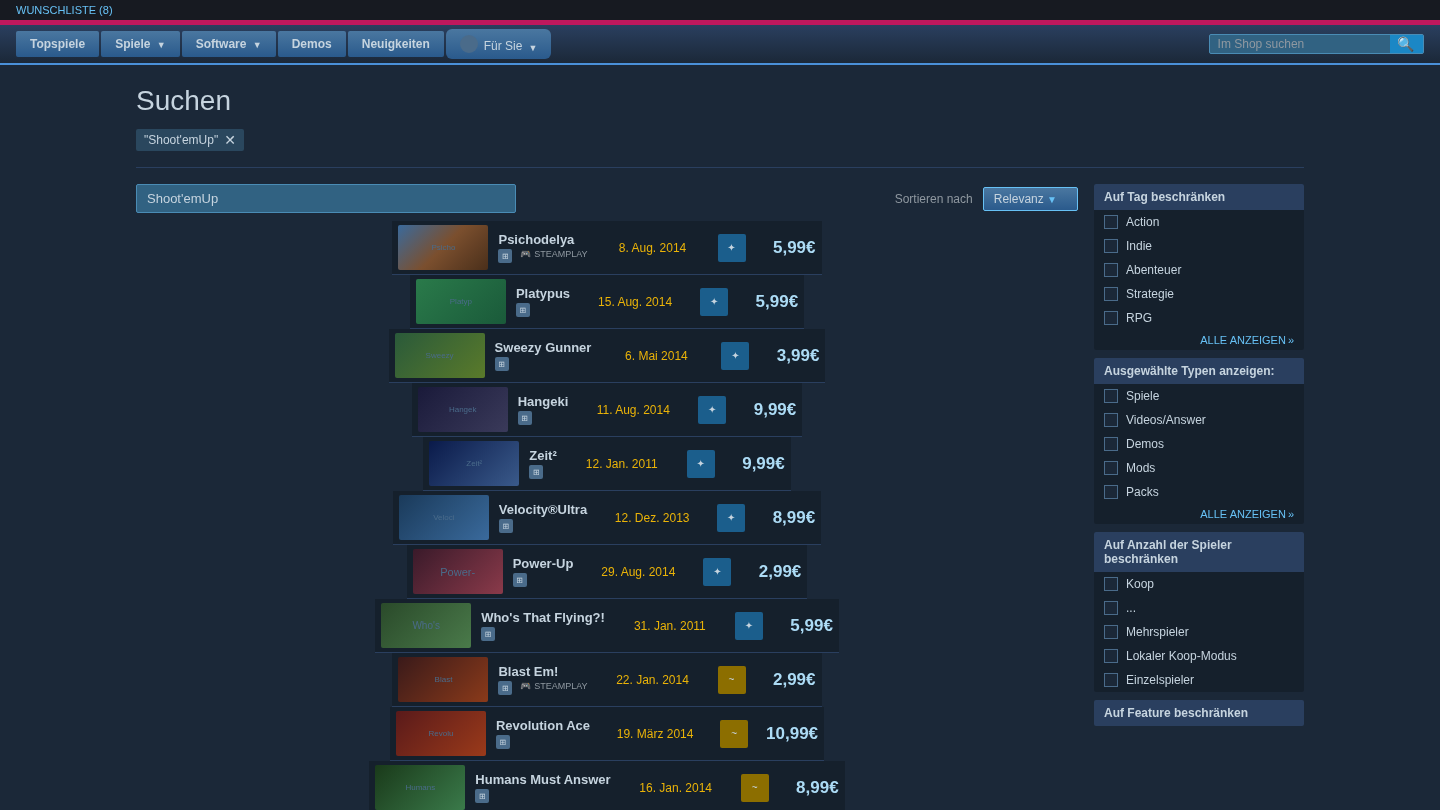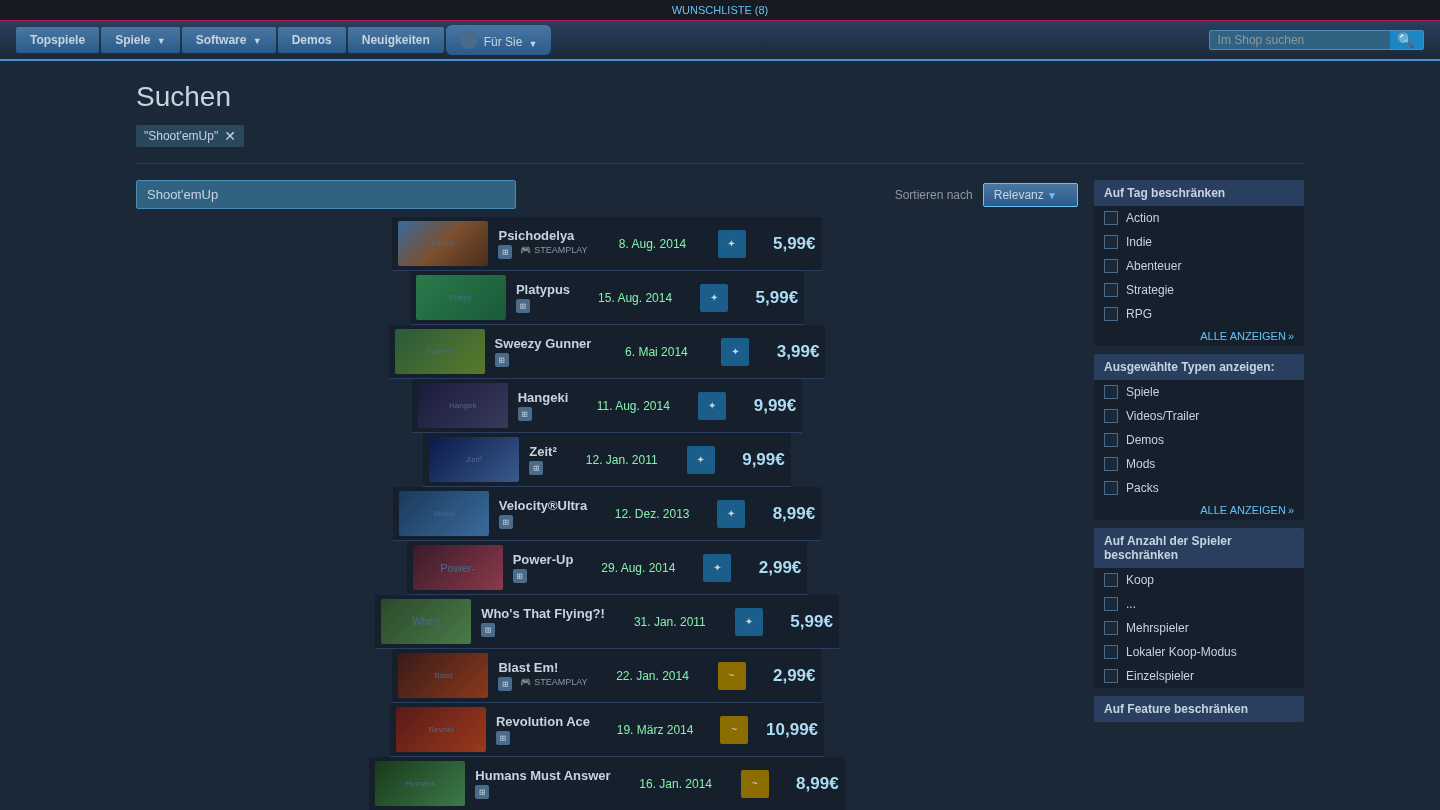--- a/index.html
+++ b/index.html
@@ -9,25 +9,25 @@
       color: #c6d4df;
       min-height: 810px;
       overflow-x: hidden;
     }
 
     
     .top-bar {
       background: #171a21;
       display: flex;
       align-items: center;
-      justify-content: center;
+      justify-content: flex-start;
       padding: 4px 16px;
       font-size: 11px;
       color: #8f98a0;
-      border-bottom: 1px solid #be185d;
+      border-bottom: 5px solid #be185d;
     }
     .wishlist-link {
       color: #67c1f5;
       text-decoration: none;
       font-size: 11px;
     }
 
     
     .nav-bar {
       background: linear-gradient(to bottom, #2a3f5f, #1b2838);
@@ -217,21 +217,21 @@
       justify-content: center;
       font-size: 8px;
       color: #c6d4df;
     }
     .steamplay-badge {
       font-size: 9px;
       color: #8f98a0;
       margin-left: 4px;
     }
     .game-date {
-      color: #86efac;
+      color: #eab308;
       font-size: 12px;
       width: 110px;
       text-align: center;
       flex-shrink: 0;
     }
     .game-rating {
       width: 28px;
       height: 28px;
       border-radius: 2px;
       display: flex;
@@ -568,21 +568,21 @@
 
       <div class="filter-section">
         <div class="filter-section-title">Ausgewählte Typen anzeigen:</div>
         <div id="filter-types-items">
             <div class="filter-item">
         <div class="filter-checkbox"></div>
         <span class="filter-label">Spiele</span>
       </div>
             <div class="filter-item">
         <div class="filter-checkbox"></div>
-        <span class="filter-label">Videos/Trailer</span>
+        <span class="filter-label">Videos/Answer</span>
       </div>
             <div class="filter-item">
         <div class="filter-checkbox"></div>
         <span class="filter-label">Demos</span>
       </div>
             <div class="filter-item">
         <div class="filter-checkbox"></div>
         <span class="filter-label">Mods</span>
       </div>
             <div class="filter-item">

